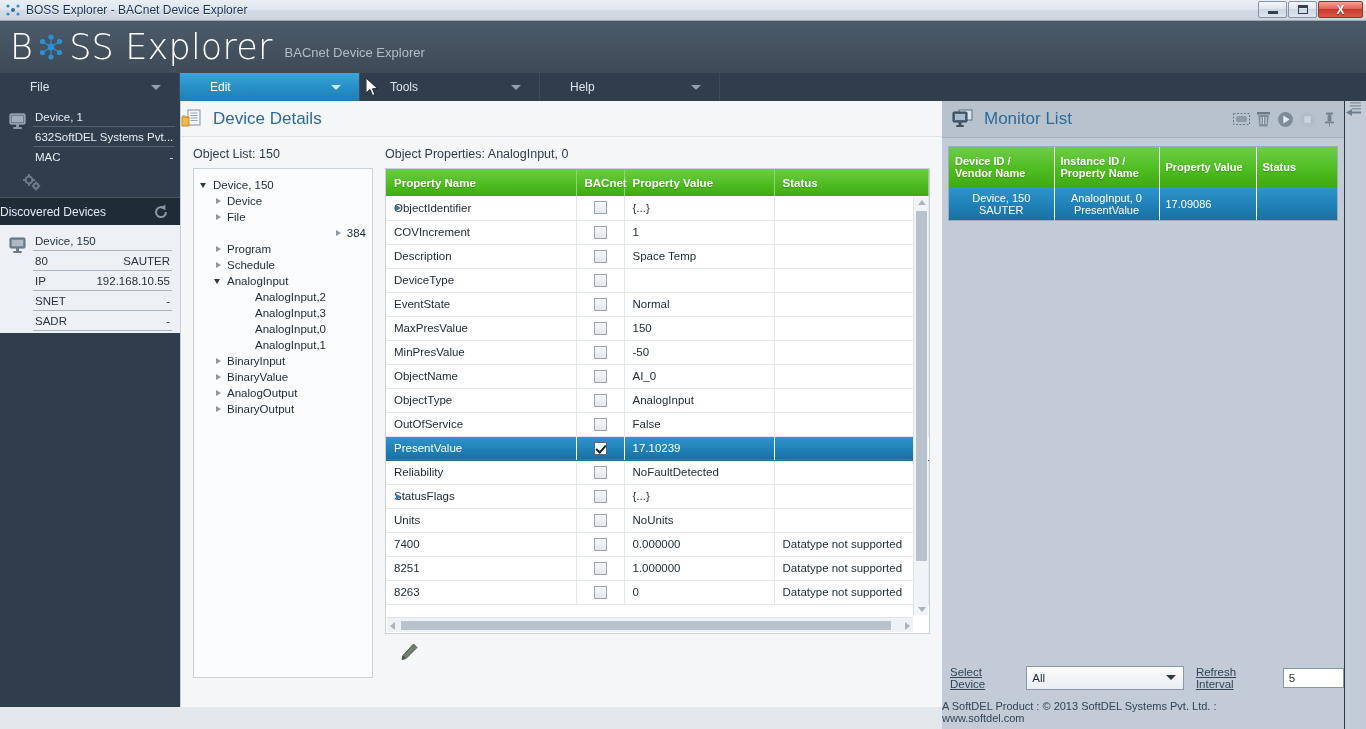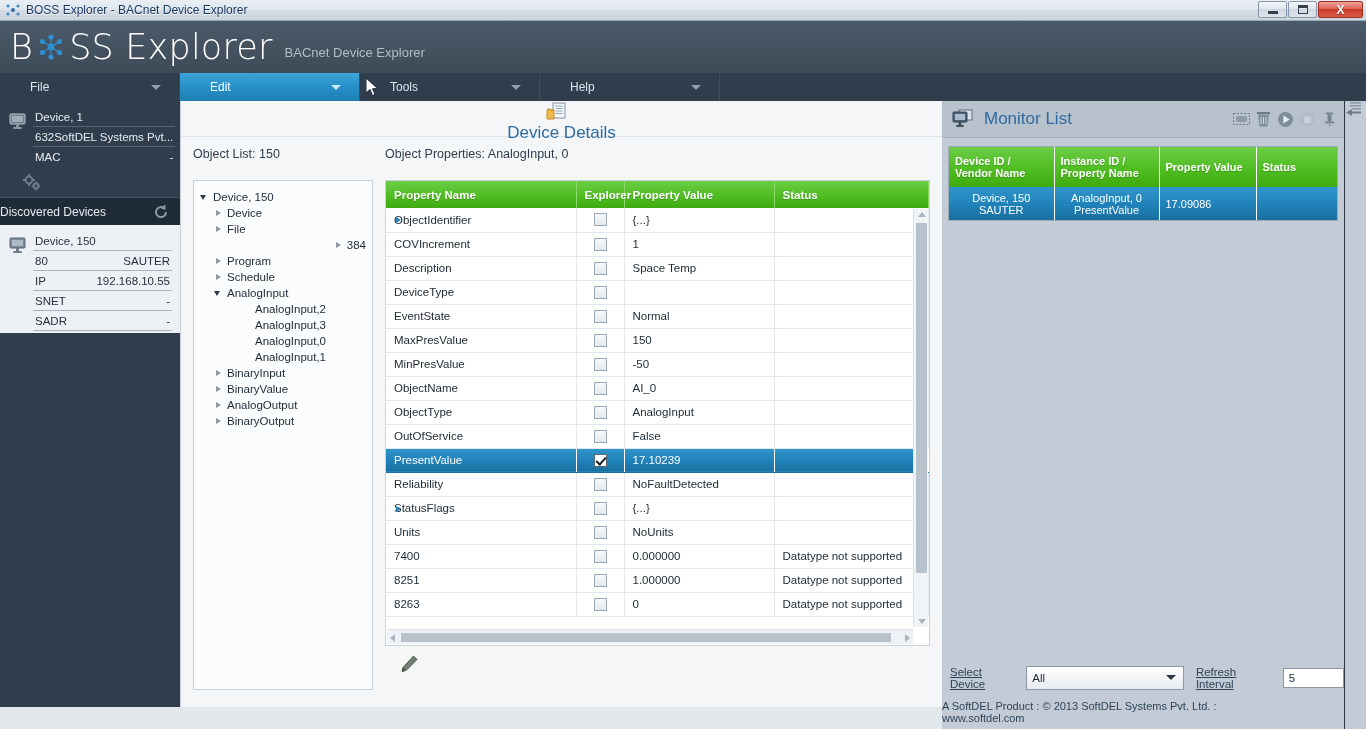--- a/index.html
+++ b/index.html
@@ -112,29 +112,29 @@
   .sb-white .sb-line .v { color: #26313d; }
   .sb-bottom { background:#2f3d4c; height: 392px; }
 
   
   .center {
     position: absolute; top: 101px; left: 180px; width: 762px; height: 628px;
     background: #f4f6f8; border-left: 1px solid #c7ced6;
   }
   .dd-header {
     height: 36px; display: flex; align-items: center; padding-left: 0;
-    background: #f4f6f8; border-bottom: 1px solid #dfe4ea; flex-direction: column;
+    background: #f4f6f8; border-bottom: 1px solid #dfe4ea;
   }
   .dd-icon { width: 22px; height: 22px; position: relative; margin-right: 10px; }
   .dd-title { font-size: 17px; color: #2d6a9f; font-weight: 400; }
 
   .panels { display: flex; padding: 10px 12px 0 12px; }
   .objlist-col { width: 180px; }
   .objprops-col { flex: 1; margin-left: 12px; }
-  .col-title { font-size: 12.5px; color: #2e3e4e; margin-bottom: 19px; }
+  .col-title { font-size: 12.5px; color: #2e3e4e; margin-bottom: 7px; }
   .objtree {
     background: #fbfcfd; border: 1px solid #c9d2da; height: 510px;
     padding: 8px 6px; overflow: hidden;
   }
   .tnode { display: flex; align-items: center; height: 16px; font-size: 11.5px; color: #1d2a36; }
   .tw-arrow {
     width: 9px; height: 9px; margin-right: 4px; flex: none; position: relative;
   }
   .tw-arrow.closed::before {
     content: ''; position: absolute; left: 2px; top: 1px;
@@ -543,21 +543,21 @@
             <table class="props">
               <colgroup>
                   <col style="width:190px">
                   <col style="width:48px">
                   <col style="width:150px">
                   <col>
                 </colgroup>
               <thead>
                 <tr>
                   <th>Property Name</th>
-                  <th>Explorer</th>
+                  <th>BACnet</th>
                   <th>Property Value</th>
                   <th>Status</th>
                 </tr>
               </thead>
               <tbody id="props-body">
                   <tr>
                     <td class="c-name"><span class="rowarrow"></span><span>ObjectIdentifier</span></td>
                     <td class="c-mon"><span class="chk"></span></td>
                     <td>{...}</td>
                     <td></td>

